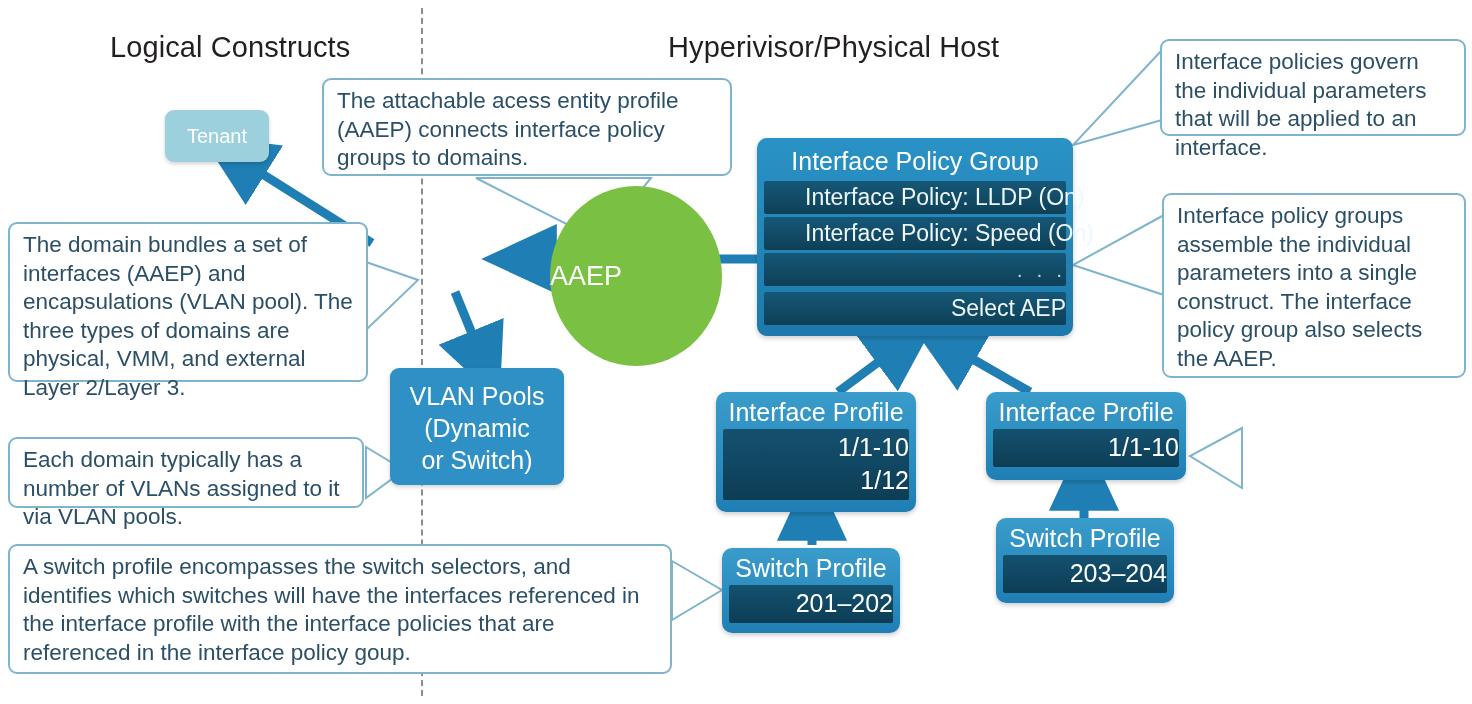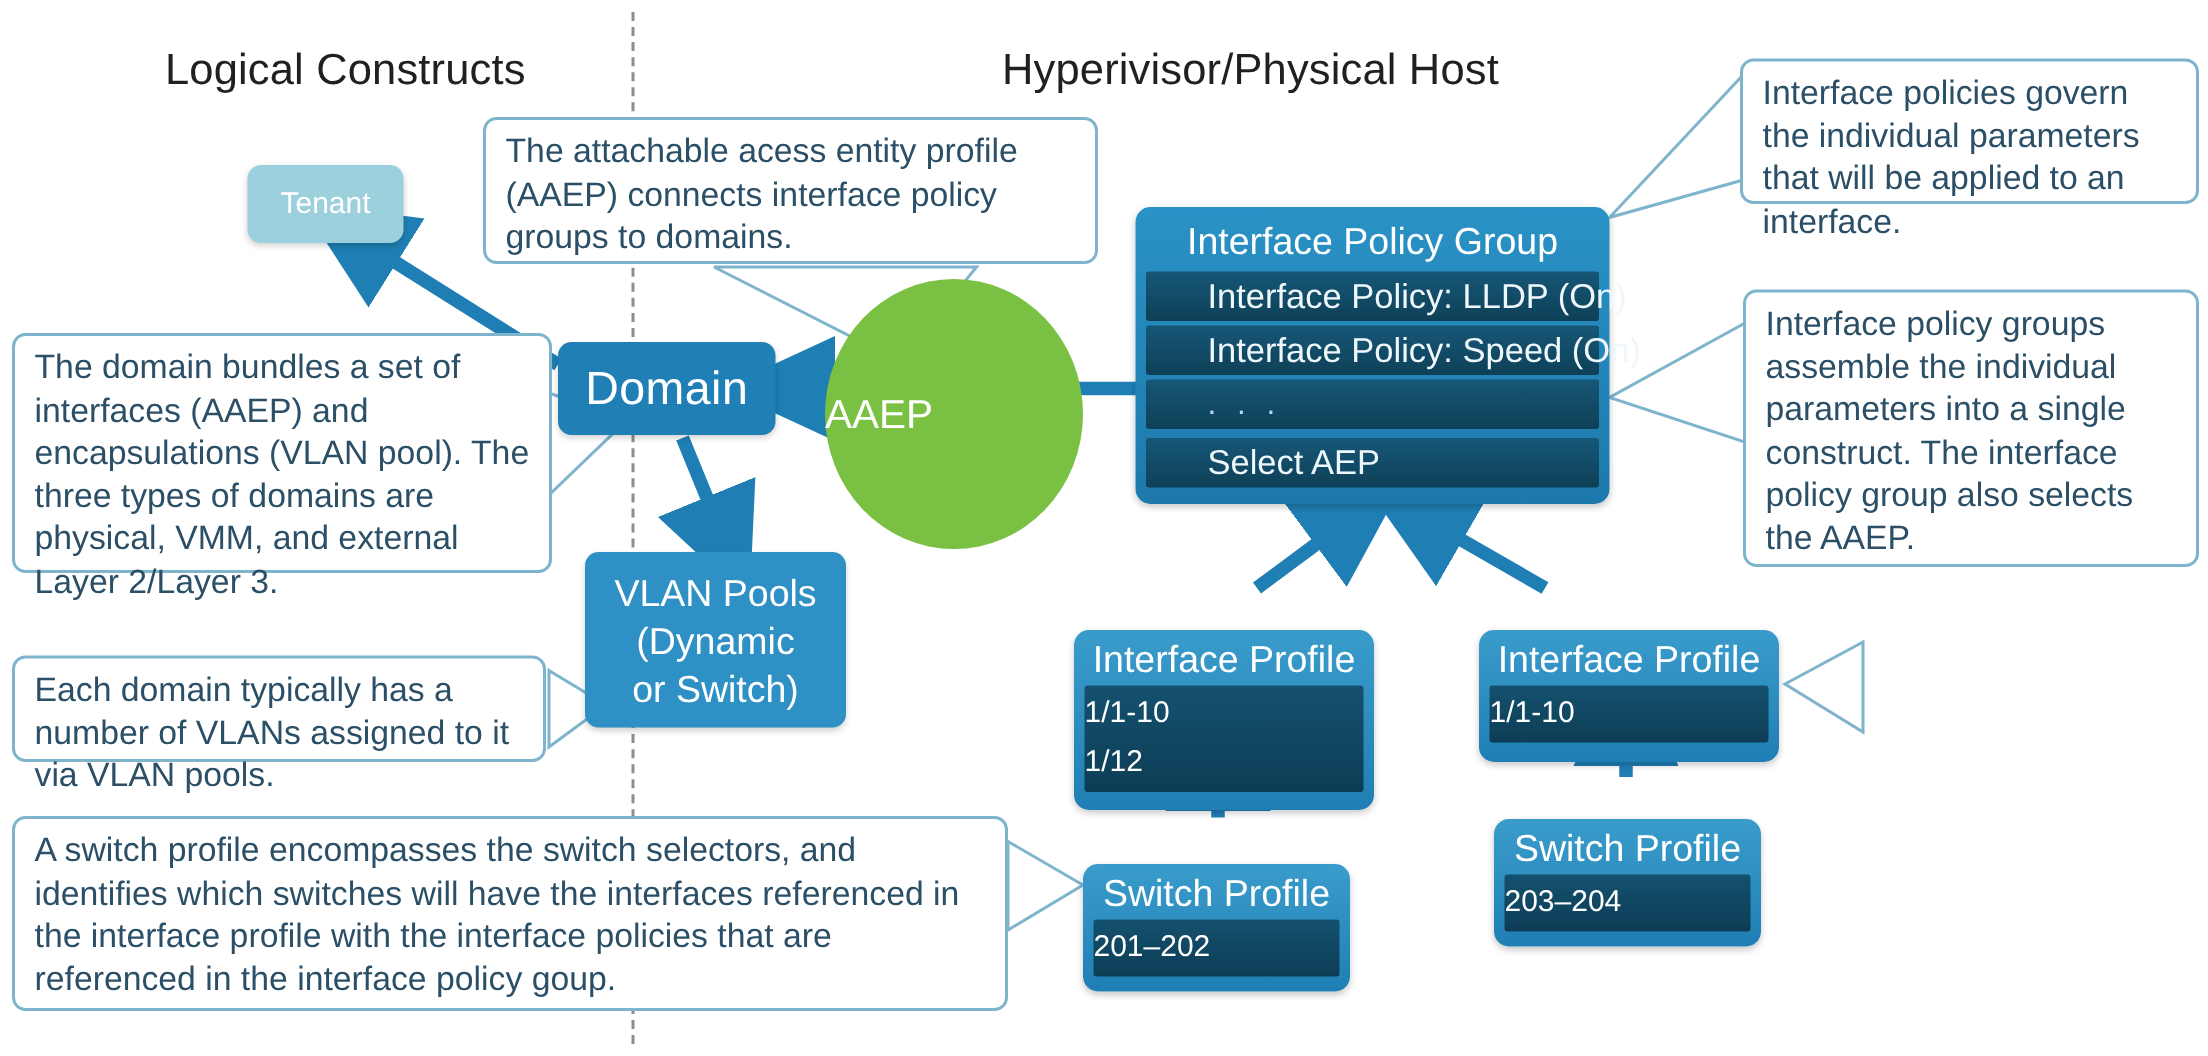--- a/index.html
+++ b/index.html
@@ -85,49 +85,48 @@
     box-shadow:0 2px 5px rgba(0,0,0,.22);
   }
   .ipg-title{
     color:#ffffff;font-size:25px;line-height:34px;text-align:center;
   }
   .ipg-row{
     background:linear-gradient(180deg,#165777 0%,#0e4057 100%);
     color:#eef7fb;
     font-size:23px;
     line-height:33px;
-    text-align:left;
+    text-align:right;
     margin-top:3px;
     border-radius:2px;
     white-space:nowrap;
     padding-left:41px;
   }
   .ipg-row.dots{letter-spacing:4px;color:#bcd7e4;font-size:21px;}
   .ipg-row.aep{margin-top:6px;}
 
   
   .profile{
     position:absolute;
     background:linear-gradient(180deg,#3a9ccb 0%,#1f7fb4 100%);
     border-radius:10px;
     box-sizing:border-box;
     padding:3px 7px 8px 7px;
     z-index:4;
     box-shadow:0 2px 5px rgba(0,0,0,.22);
-    margin-top:28px;
   }
   .profile-title{
     color:#ffffff;font-size:25px;line-height:34px;text-align:center;white-space:nowrap;
   }
   .profile-body{
     background:linear-gradient(180deg,#14516f 0%,#0d3d55 100%);
     color:#ffffff;
-    font-size:20px;
+    font-size:25px;
     line-height:33px;
-    text-align:left;
+    text-align:right;
     border-radius:2px;
     padding:2px 0 3px 0;
   }
 
   .dash{
     position:absolute;
     left:421px;top:8px;
     width:0;height:688px;
     border-left:2px dashed #8d8d8d;
     z-index:1;
@@ -174,21 +173,20 @@
 
     <line x1="1030" y1="392" x2="950" y2="346" stroke="#1f7fb4" stroke-width="9" marker-end="url(#arrB)"></line>
 
     <line x1="812" y1="545" x2="812" y2="512" stroke="#1f7fb4" stroke-width="9" marker-end="url(#arrB)"></line>
 
     <line x1="1084" y1="518" x2="1084" y2="482" stroke="#1f7fb4" stroke-width="9" marker-end="url(#arrB)"></line>
   </svg>
 
   <div class="node tenant" style="left:165px;top:110px;width:104px;height:52px;">Tenant</div>
 
-  <div class="node domain" style="left:372px;top:228px;width:145px;height:62px;">Domain</div>
 
   <div class="aaep" style="left:550px;top:186px;width:172px;height:180px;">
     <span>AAEP</span>
   </div>
 
   <div class="node vlan" style="left:390px;top:368px;width:174px;height:117px;">
     <div>VLAN Pools</div>
     <div>(Dynamic</div>
     <div>or Switch)</div>
   </div>

